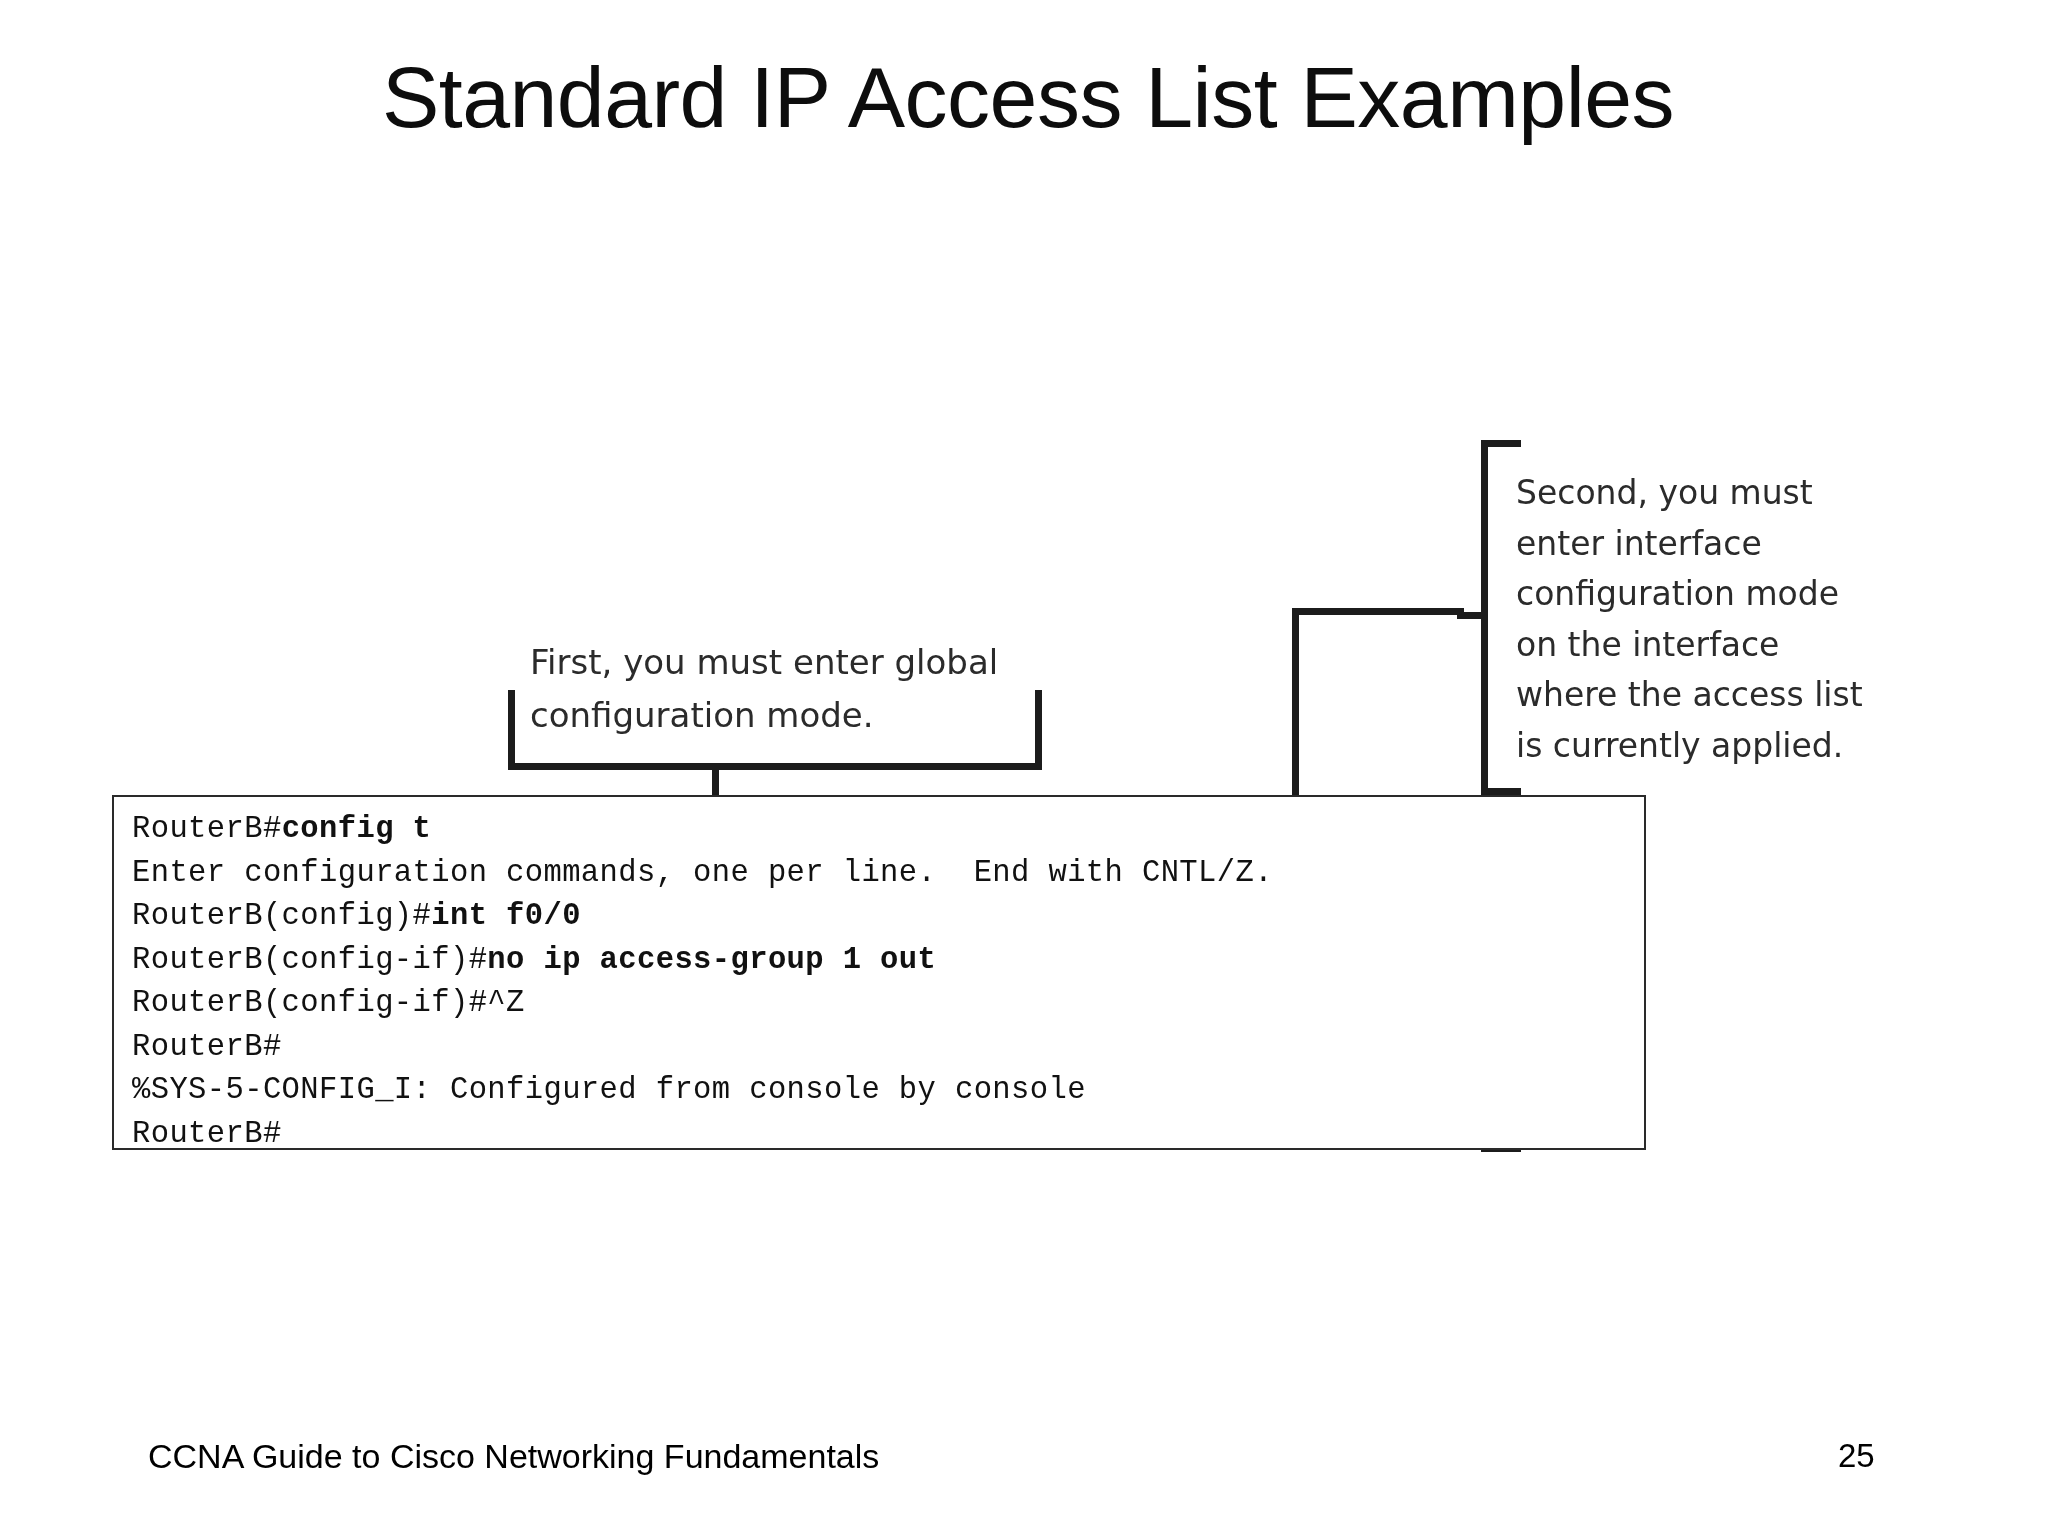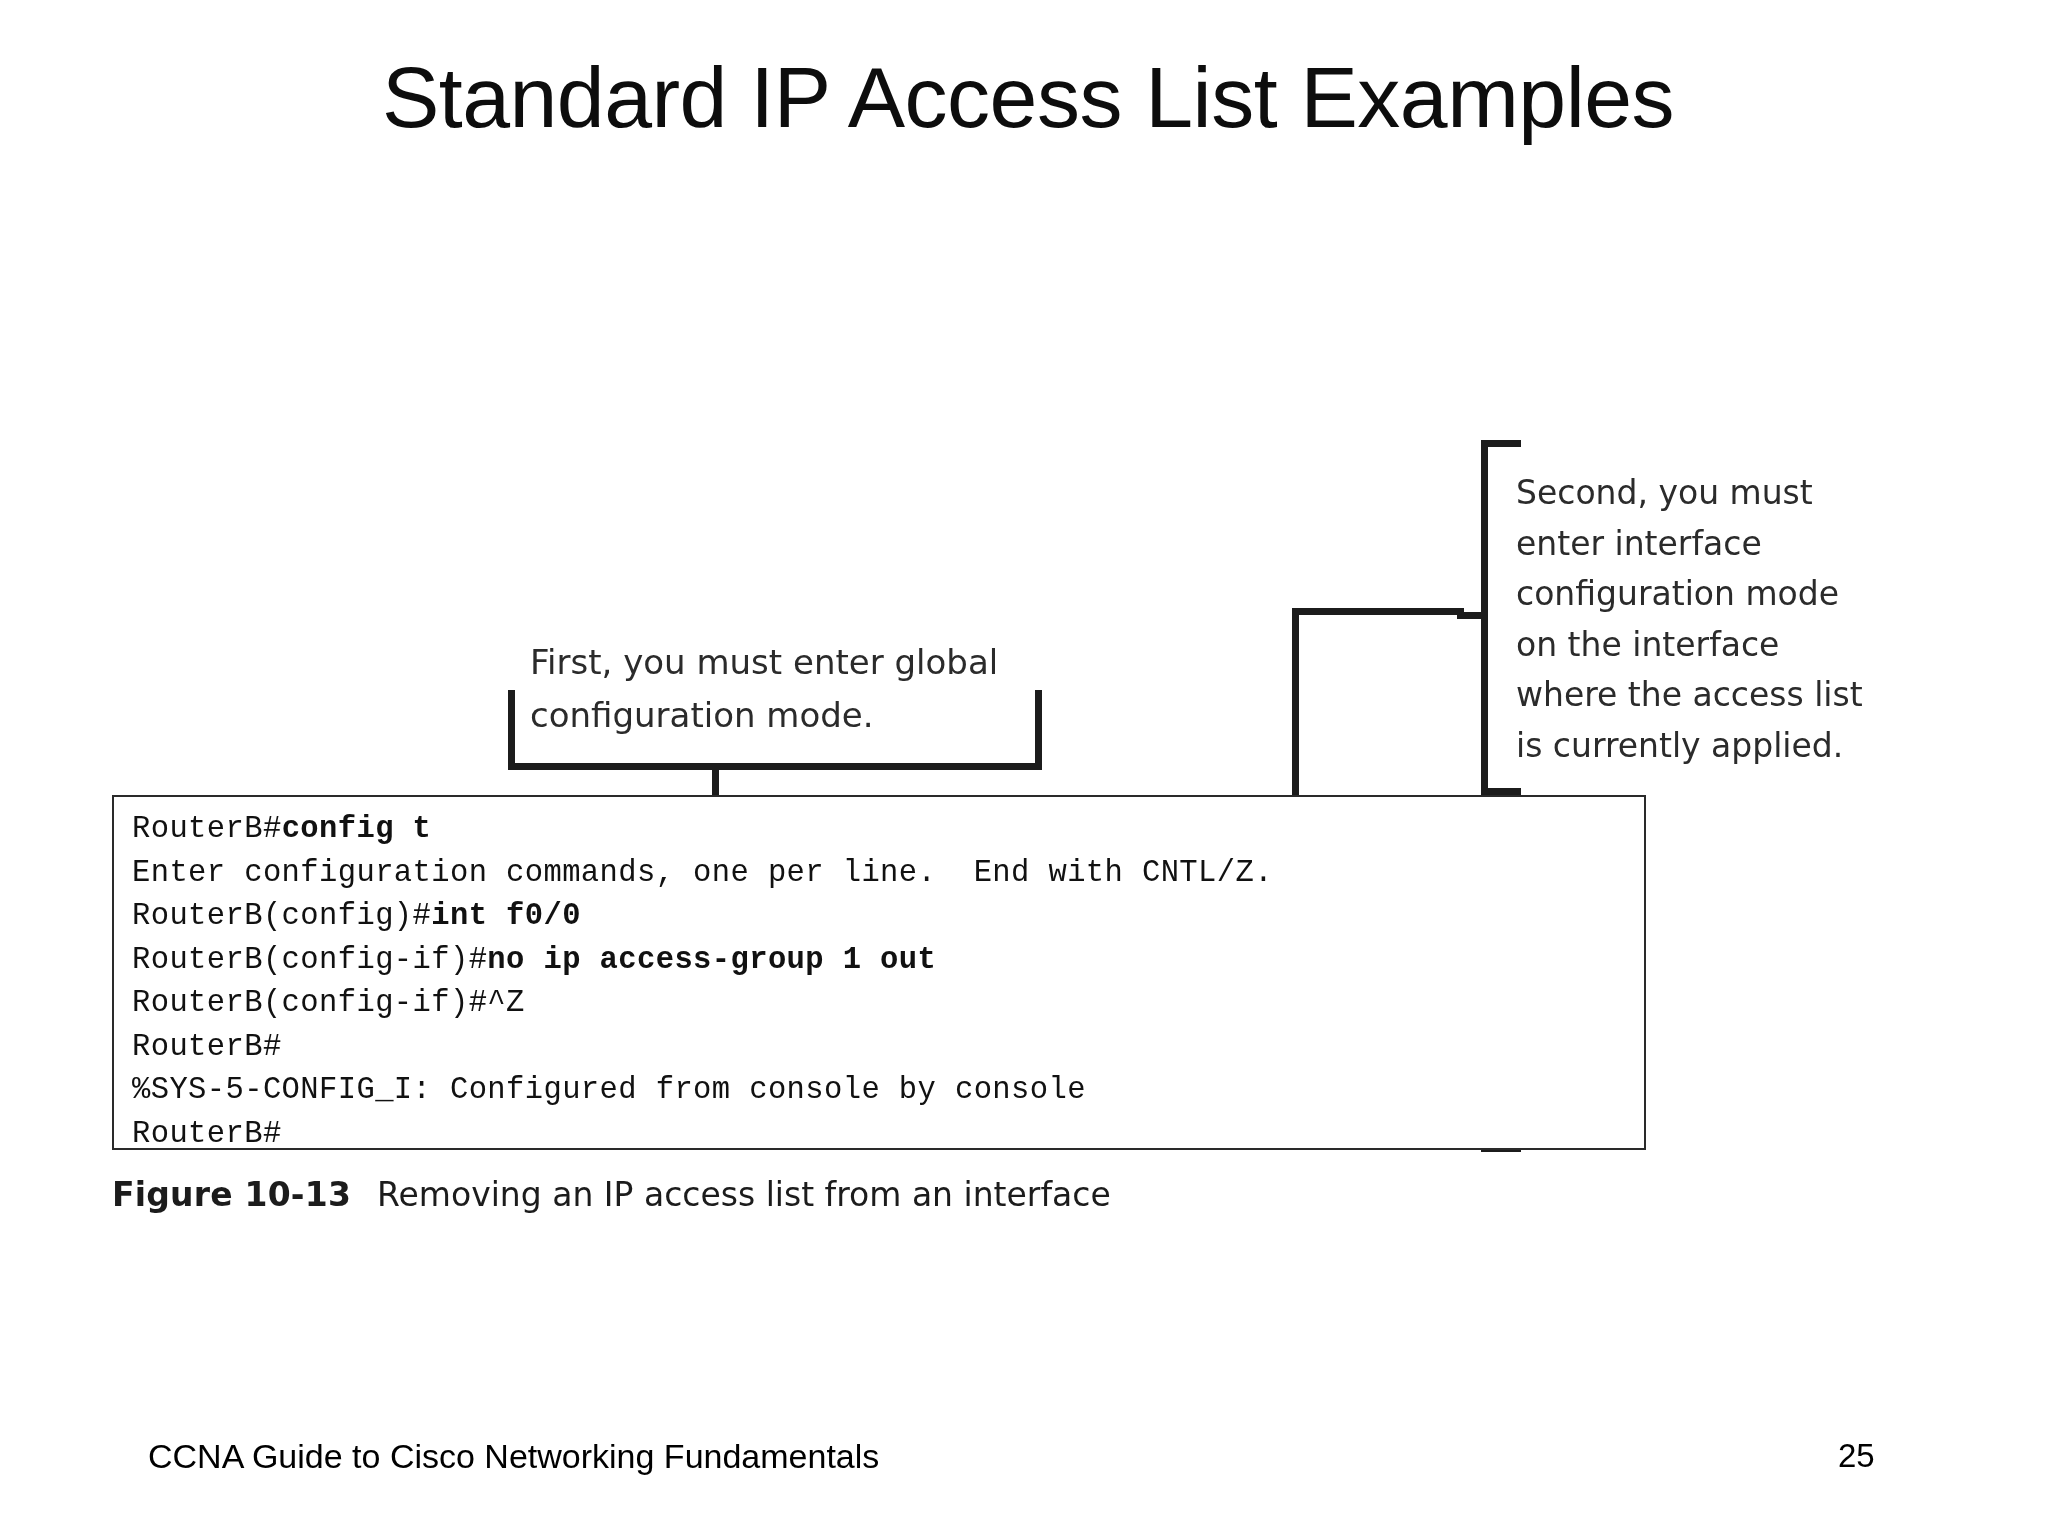--- a/index.html
+++ b/index.html
@@ -204,19 +204,16 @@
 configuration mode.</div>
 
   <div class="note note-second">Second, you must
 enter interface
 configuration mode
 on the interface
 where the access list
 is currently applied.</div>
 
 
-  <div class="caption">
-    <span class="fig-label">Figure 10-13</span><span class="fig-text">Removing an IP access list from an interface</span>
-  </div>
 </div>
 
 <div class="footer-text">CCNA Guide to Cisco Networking Fundamentals</div>
 <div class="footer-page">25</div>
 
 </body></html>

